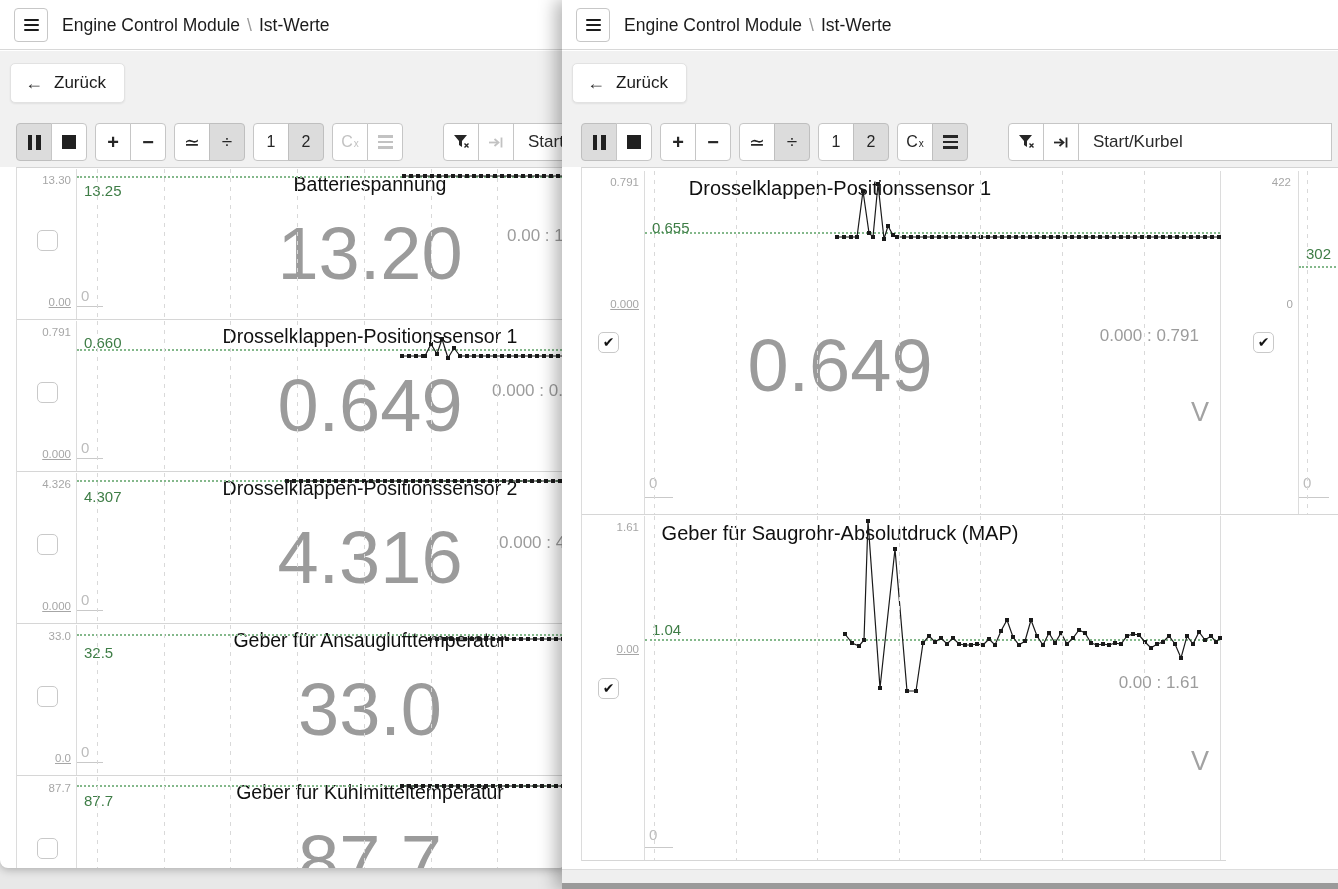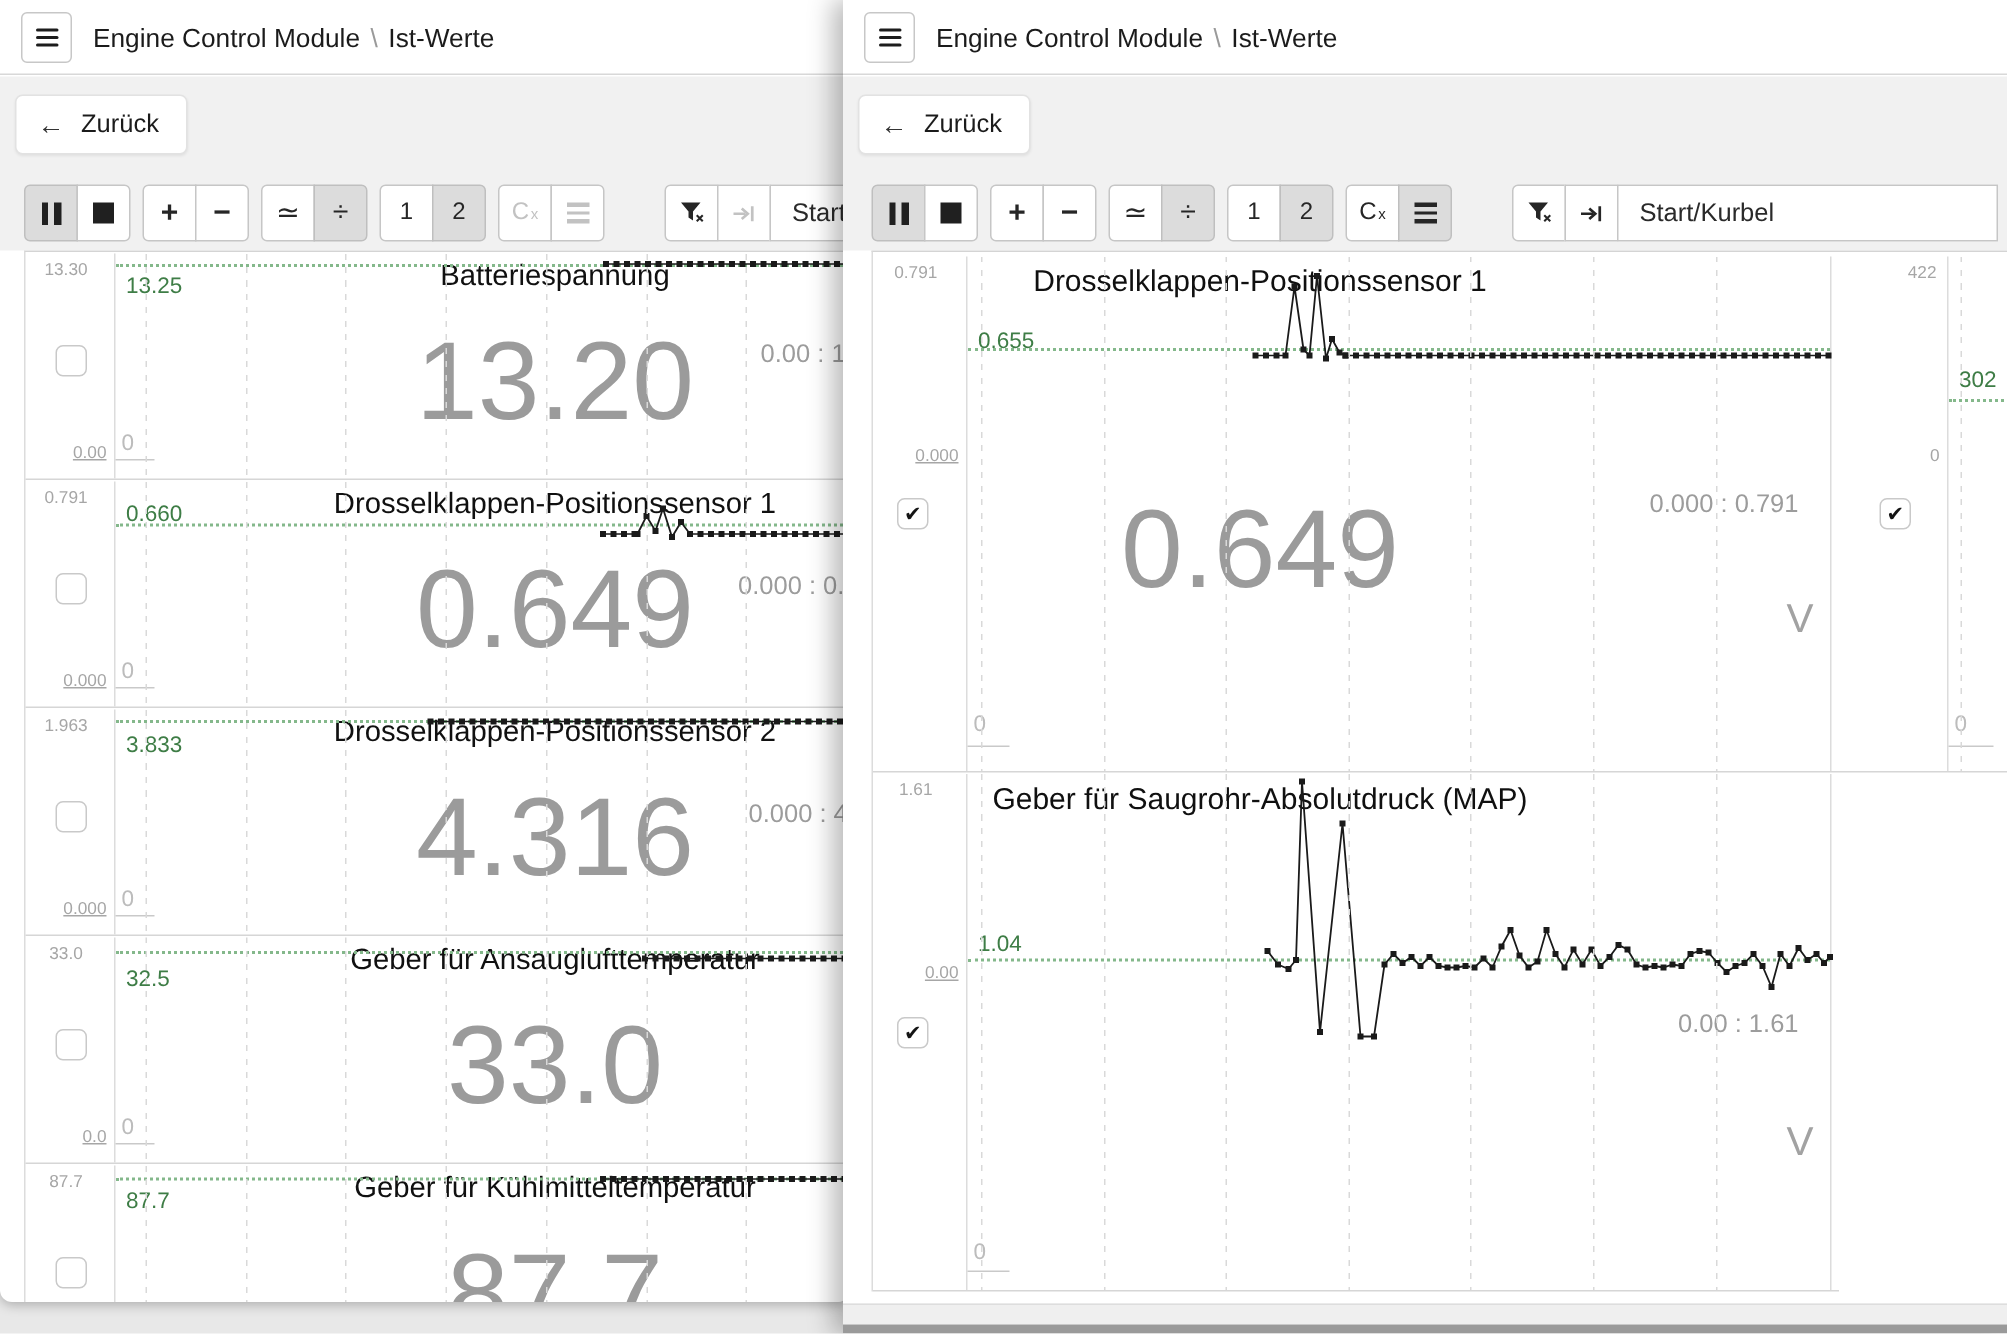--- a/index.html
+++ b/index.html
@@ -48,21 +48,21 @@
 
   .charts { position:absolute; top:167px; bottom:0; right:0; border-top:1px solid #d4d4d4; border-left:1px solid #dcdcdc; background:#fff; }
   .charts-l { left:16px; }
   .charts-r { left:19px; height:694px; bottom:auto; }
 
   .crow { position:absolute; left:0; right:0; border-bottom:1px solid #d6d6d6; }
   .crow.nob { border-bottom:none; }
   .gmax, .gmin { position:absolute; text-align:right; font-size:11.5px; color:#a6a6a6; white-space:nowrap; }
   .charts-l .gmax, .charts-l .gmin { left:0; width:54px; }
   .charts-r .gmax, .charts-r .gmin { left:0; width:57px; }
-  .gmax { top:5px;text-align:center; } .gmin { top:127px;text-decoration:underline; }
+  .gmax { top:5px; } .gmin { top:127px;text-decoration:underline; }
 
   .checkbox { position:absolute; width:21px; height:21px; background:#fff; border:1.5px solid #c9c9c9; border-radius:5px; cursor:pointer; }
   .checkbox.checked::after { content:"✔"; position:absolute; inset:-1px 0 0 0; display:flex; align-items:center; justify-content:center; font-size:14px; font-weight:700; color:#141414; }
 
   .plot { position:absolute; top:0; bottom:0; border-left:1px solid #dcdcdc; }
   .plot-l { left:59px; right:-104px; }
   .plot-r { left:62px; width:577px; border-right:1px solid #dcdcdc; }
   .vgrid { position:absolute; top:0; bottom:0; width:1px; background-image:repeating-linear-gradient(180deg,#d9d9d9 0 4px,transparent 4px 9px); }
   .greenline { position:absolute; left:0; right:0; border-top:2px dotted #84b88b; }
   .greenlabel { position:absolute; left:7px; font-size:15px; color:#3e7d46; white-space:nowrap; }
@@ -280,27 +280,27 @@
             <div class="vgrid" style="left: 153.4px;"></div>
             <div class="vgrid" style="left: 220.1px;"></div>
             <div class="vgrid" style="left: 286.8px;"></div>
             <div class="vgrid" style="left: 353.5px;"></div>
             <div class="vgrid" style="left: 420.2px;"></div>
             <div class="vgrid" style="left: 486.9px;"></div>
           </div>
       </div>
 
       <div class="crow" style="top:305px;height:151px;">
-        <span class="gmax">1.963</span>
+        <span class="gmax">4.326</span>
         <span class="gmin">0.000</span>
         <span class="checkbox" style="left:20px;top:61px;"></span>
         <div class="plot plot-l">
           <div class="ctitle">Drosselklappen-Positionssensor 2</div>
           <div class="greenline" style="top:7px;"></div>
-          <span class="greenlabel" style="top:15px;">3.833</span>
+          <span class="greenlabel" style="top:15px;">4.307</span>
           <div class="bigval">4.316</div>
           <span class="range" style="left:422px;top:60px;">0.000 : 4.326</span>
           <span class="origin">0</span>
           <div class="axisline"></div>
           <svg class="spark" width="491" height="150">
               <line x1="210" y1="8" x2="490" y2="8" stroke="#1a1a1a" stroke-width="1"></line>
               <rect x="208" y="6" width="4" height="4" fill="#1a1a1a"></rect>
               <rect x="215" y="6" width="4" height="4" fill="#1a1a1a"></rect>
               <rect x="222" y="6" width="4" height="4" fill="#1a1a1a"></rect>
               <rect x="229" y="6" width="4" height="4" fill="#1a1a1a"></rect>

